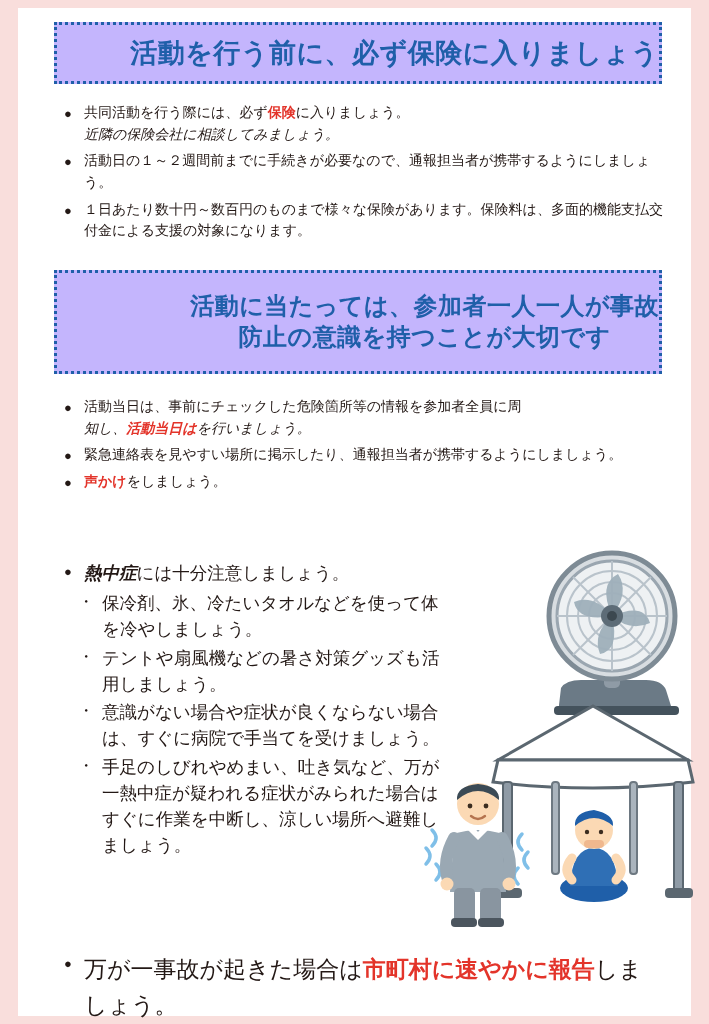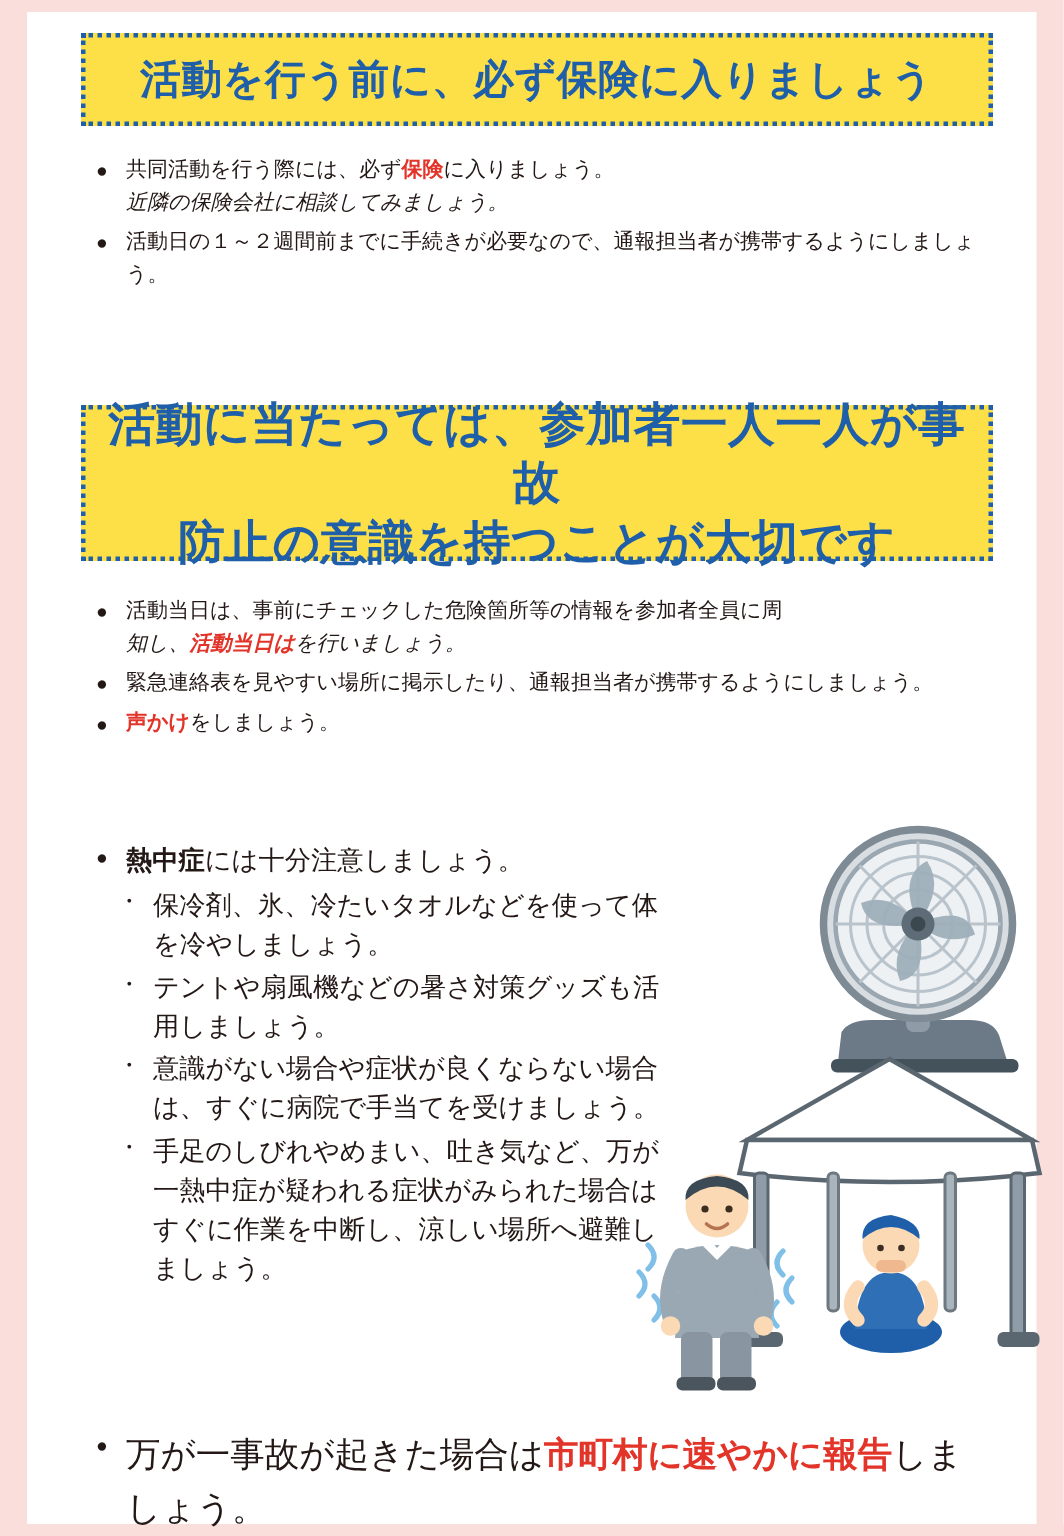--- a/index.html
+++ b/index.html
@@ -27,36 +27,36 @@
     top: 8px;
     width: 673px;
     height: 1008px;
     background: #ffffff;
   }
   
   .headbox {
     position: absolute;
     border: 3px dotted #1f5fa9;
     box-sizing: border-box;
-    background: #fde047;
+    background: #c4b5fd;
     display: flex;
     align-items: center;
-    justify-content: center;
+    justify-content: flex-end;
     text-align: center;
   }
   .headbox .htext {
     color: #1f5fa9;
     font-weight: bold;
     letter-spacing: 0.5px;
     line-height: 1.28;
   }
   #headbox1 { left: 36px; top: 14px; width: 608px; height: 62px; }
   #headbox1 .htext { font-size: 27px; }
   #headbox2 { left: 36px; top: 262px; width: 608px; height: 104px; }
-  #headbox2 .htext { font-size: 31px; }
+  #headbox2 .htext { font-size: 24px; }
 
   
   .bl {
     position: absolute;
     box-sizing: border-box;
     font-size: 14px;
     color: #231815;
     line-height: 1.55;
   }
   .li {
@@ -67,21 +67,21 @@
   .li::before {
     content: "\25CF";
     position: absolute;
     left: 0;
     top: 0;
     font-size: 13px;
     line-height: 1.9;
     color: #231815;
   }
   .red { color: #e3342a; font-weight: bold; }
-  .bold { font-weight: bold; }
+  .bold { font-weight: bold; font-style: italic; }
   .indent { display: block; padding-left: 0px; font-style: italic; }
 
   
   .sub {
     position: relative;
     padding-left: 38px;
     margin-bottom: 2px;
     line-height: 1.5;
   }
   .sub::before {
@@ -115,20 +115,23 @@
       <div class="htext">活動を行う前に、必ず保険に入りましょう</div>
     </div>
 
     <div class="bl" id="block1">
       <div class="li">
         <span>共同活動を行う際には、必ず</span><span class="red">保険</span><span>に入りましょう。</span>
         <span class="indent">近隣の保険会社に相談してみましょう。</span>
       </div>
       <div class="li">
         <span>活動日の１～２週間前までに手続きが必要なので、通報担当者が携帯するようにしましょう。</span>
+      </div>
+      <div class="li">
+        <span>１日あたり数十円～数百円のものまで様々な保険があります。保険料は、多面的機能支払交付金による支援の対象になります。</span>
       </div>
     </div>
 
     <div class="headbox" id="headbox2">
       <div class="htext">
         <span>活動に当たっては、参加者一人一人が事故</span><br>
         <span>防止の意識を持つことが大切です</span>
       </div>
     </div>
 

